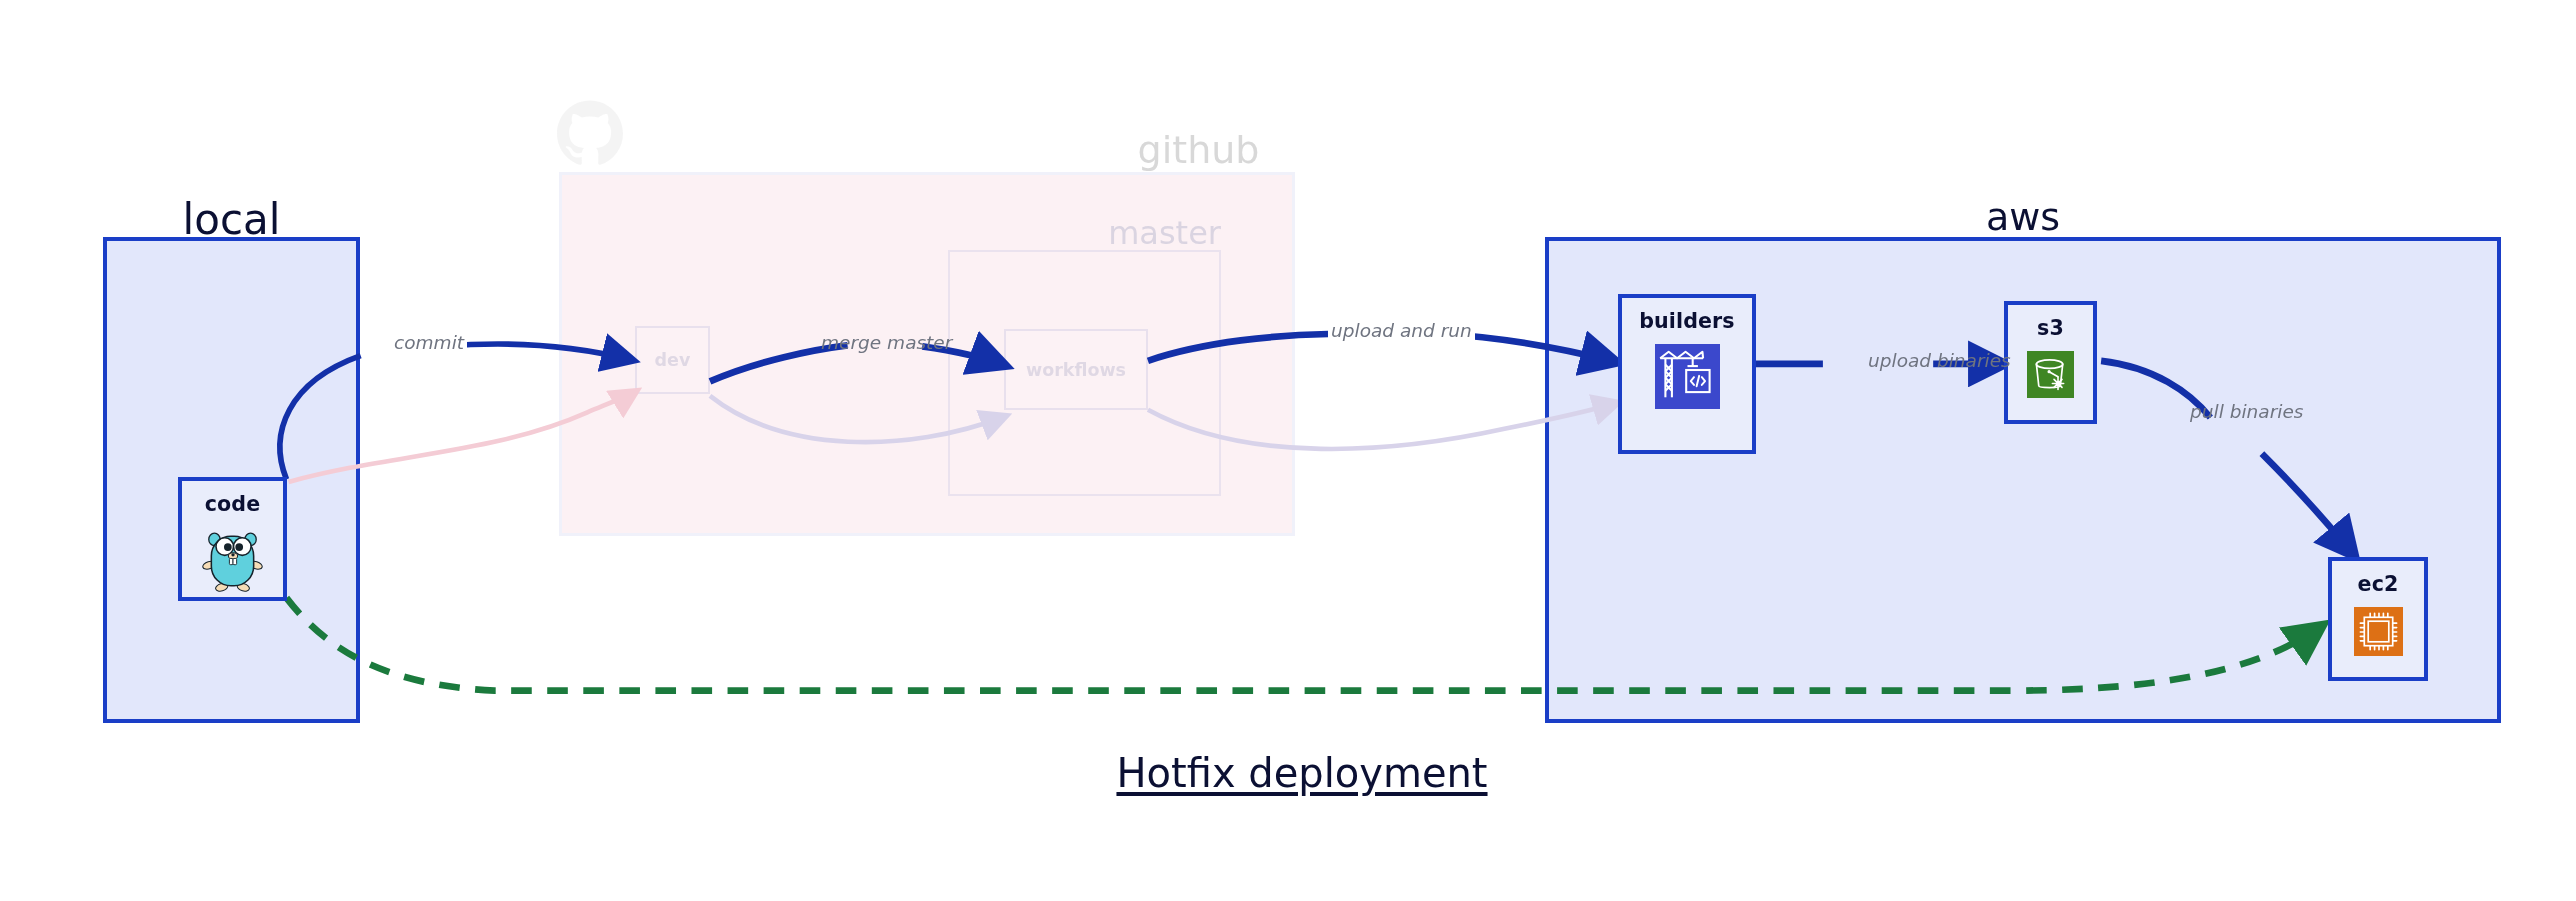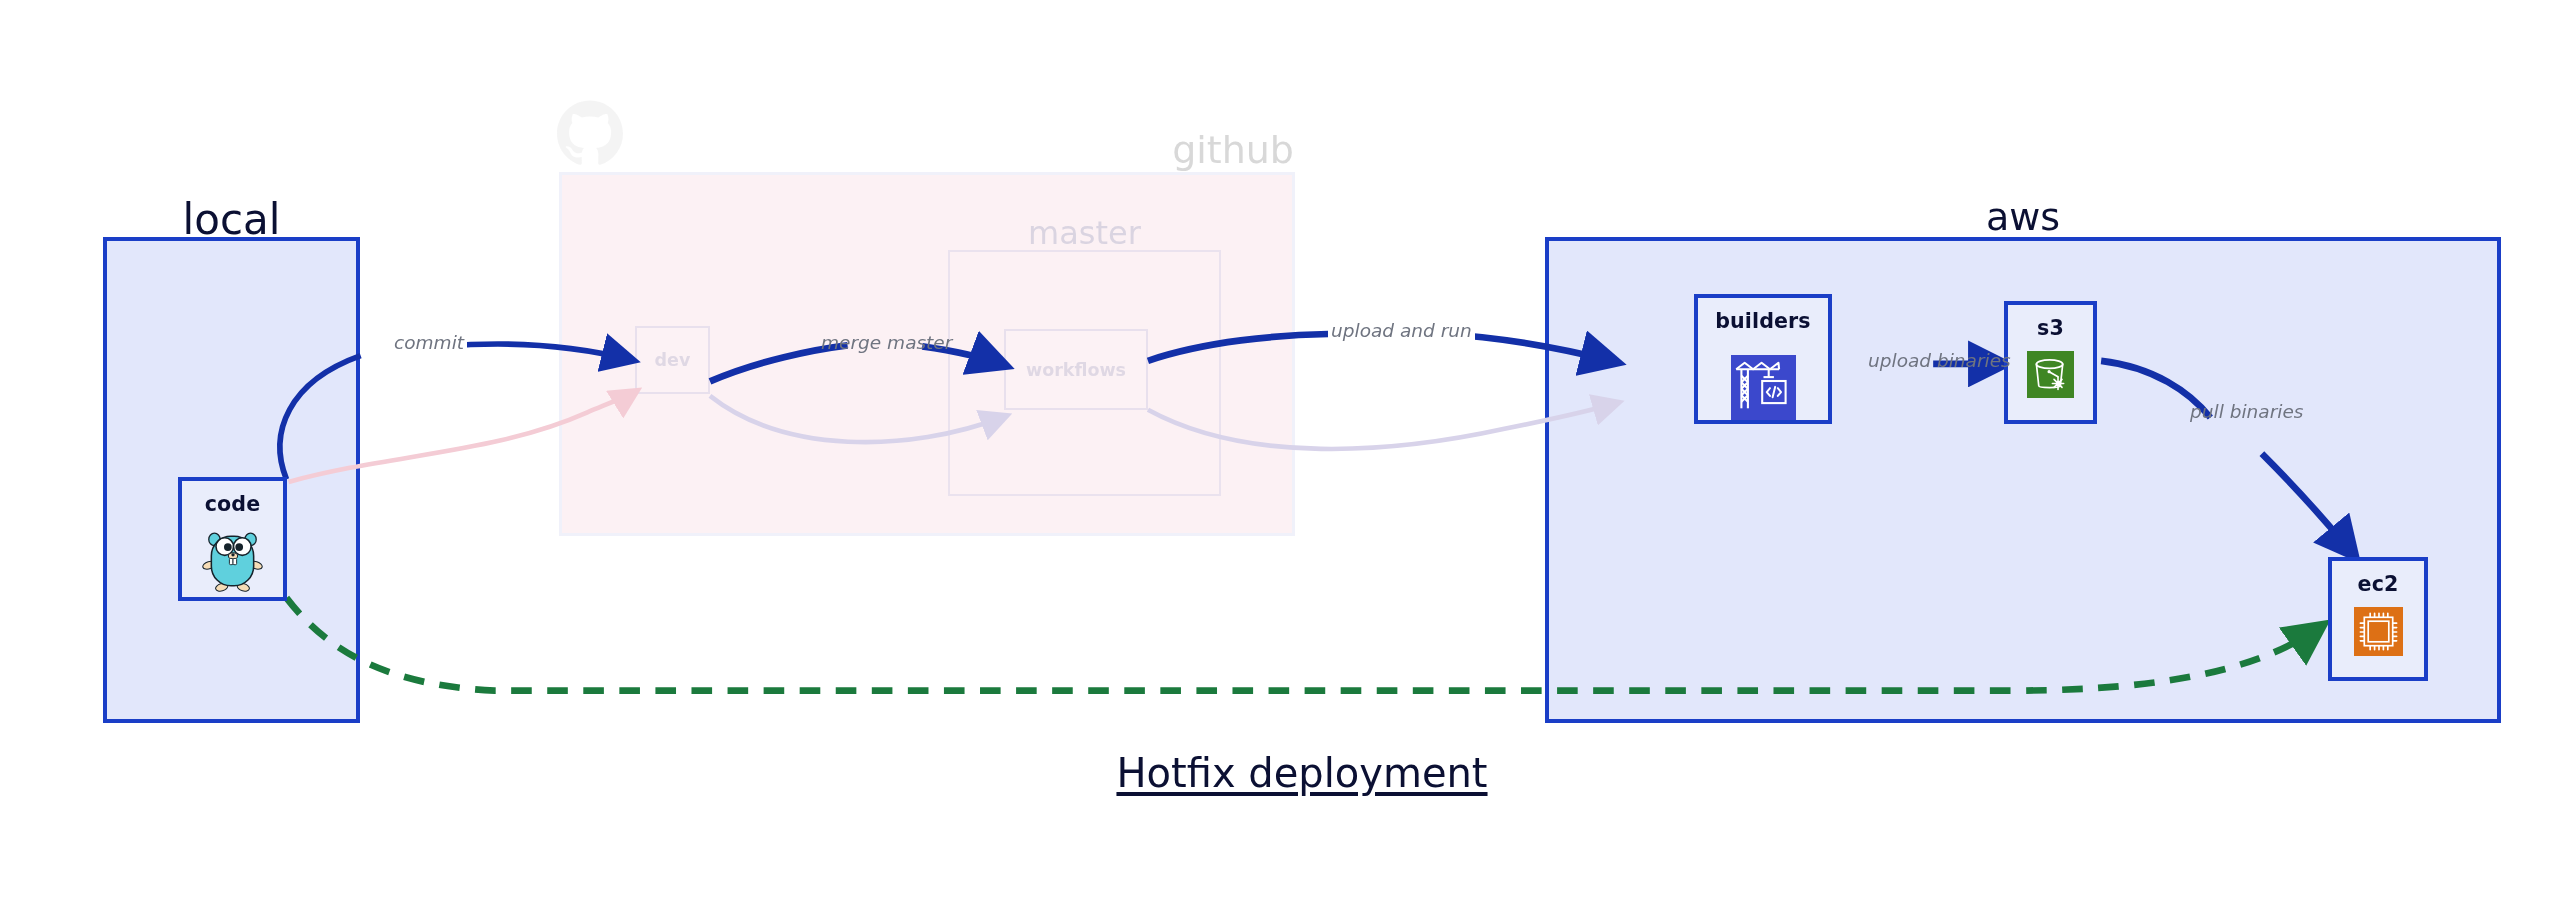--- a/index.html
+++ b/index.html
@@ -10,21 +10,21 @@
   svg.layer{position:absolute;left:0;top:0;width:2604px;height:902px;overflow:visible;}
   svg.layer.edges{z-index:5;}
 
   .zone{position:absolute;box-sizing:border-box;}
   .zone.local,.zone.aws{background:#e2e7fb;border:4.1px solid #1a3ec7;z-index:2;}
   .zone.github{background:#fae2e8;border:3.1px solid #dfe2f6;z-index:1;opacity:.45;}
 
   .zone-label{position:absolute;color:#0b1033;font-weight:400;white-space:nowrap;z-index:6;}
   .zone-label.local{font-size:42px;left:103px;top:195px;width:257px;text-align:center;}
   .zone-label.aws{font-size:38px;left:1545px;top:195px;width:956px;text-align:center;}
-  .zone-label.github{font-size:38px;left:1103px;top:128px;width:191px;text-align:right;color:#b9b9b9;opacity:.55;}
+  .zone-label.github{font-size:38px;left:1103px;top:128px;width:191px;text-align:center;color:#b9b9b9;opacity:.55;}
 
   .node{position:absolute;box-sizing:border-box;background:#e9edfb;border:4.6px solid #1a3ec7;
         display:flex;flex-direction:column;align-items:center;z-index:7;}
   .node .n-title{font-size:20.6px;font-weight:700;color:#0b1033;margin-top:11.3px;letter-spacing:0.1px;}
   .node .n-icon{margin-top:10.3px;display:flex;align-items:center;justify-content:center;}
 
   .ghost-node{position:absolute;box-sizing:border-box;background:rgba(255,255,255,.18);
               border:2.1px solid #d9d3e8;display:flex;flex-direction:column;align-items:center;
               justify-content:center;z-index:3;opacity:.55;}
   .ghost-node .g-title{font-size:17.5px;font-weight:700;color:#c9c4d8;}
@@ -61,21 +61,21 @@
         0-.19-.01-.82-.01-1.49-2.01.37-2.53-.49-2.69-.94-.09-.23-.48-.94-.82-1.13-.28-.15-.68-.52-.01-.53.63-.01
         1.08.58 1.23.82.72 1.21 1.87.87 2.33.66.07-.52.28-.87.51-1.07-1.78-.2-3.64-.89-3.64-3.95
         0-.87.31-1.59.82-2.15-.08-.2-.36-1.02.08-2.12 0 0 .67-.21 2.2.82.64-.18 1.32-.27
         2-.27s1.36.09 2 .27c1.53-1.04 2.2-.82 2.2-.82.44 1.1.16 1.92.08 2.12.51.56.82 1.27.82
         2.15 0 3.07-1.87 3.75-3.65 3.95.29.25.54.73.54 1.48 0 1.07-.01 1.93-.01 2.2 0
         .21.15.46.55.38A8.01 8.01 0 0 0 16 8c0-4.42-3.58-8-8-8z"></path>
     </svg>
   </div>
 
   <div class="ghost-group" style="left:948px;top:250px;width:273px;height:246px;"></div>
-  <div class="ghost-group-label" style="left:948px;top:214px;width:273px;text-align:center;">master</div>
+  <div class="ghost-group-label" style="left:948px;top:214px;width:273px;text-align:right;">master</div>
 
   <div class="zone local" style="left:103px;top:237px;width:257px;height:486px;"></div>
   <div class="zone-label local">local</div>
 
   <div class="zone aws" style="left:1545px;top:237px;width:956px;height:486px;"></div>
   <div class="zone-label aws">aws</div>
 
   <svg class="layer edges" viewBox="0 0 5054 1750" preserveAspectRatio="none">
     <defs>
       <marker id="ah-blue" viewBox="0 0 12 12" refX="9" refY="6" markerWidth="7" markerHeight="7" orient="auto-start-reverse">
@@ -155,21 +155,21 @@
 
         <ellipse cx="60" cy="56" rx="9" ry="6" fill="#f6dcb6" stroke="#16232b" stroke-width="2"></ellipse>
         <circle cx="60" cy="54" r="3.2" fill="#16232b"></circle>
 
         <rect x="53" y="61" width="7" height="12" rx="2" fill="#ffffff" stroke="#16232b" stroke-width="1.8"></rect>
         <rect x="60" y="61" width="7" height="12" rx="2" fill="#ffffff" stroke="#16232b" stroke-width="1.8"></rect>
       </svg>
     </span>
   </div>
 
-  <div class="node" style="left:1694px;top:294px;width:138px;height:130px;justify-content:space-between;">
+  <div class="node" style="left:1618px;top:294px;width:138px;height:160px;">
     <span class="n-title">builders</span>
     <span class="n-icon">
       <svg width="65" height="65" viewBox="0 0 100 100">
         <rect x="0" y="0" width="100" height="100" fill="#3b48cc"></rect>
         <g fill="none" stroke="#ffffff" stroke-width="3.2" stroke-linejoin="round">
 
           <path d="M16 22 L16 82"></path>
           <path d="M26 22 L26 82"></path>
           <path d="M16 32 L26 42 M26 32 L16 42 M16 42 L26 52 M26 42 L16 52
                    M16 52 L26 62 M26 52 L16 62 M16 62 L26 72 M26 62 L16 72"></path>

